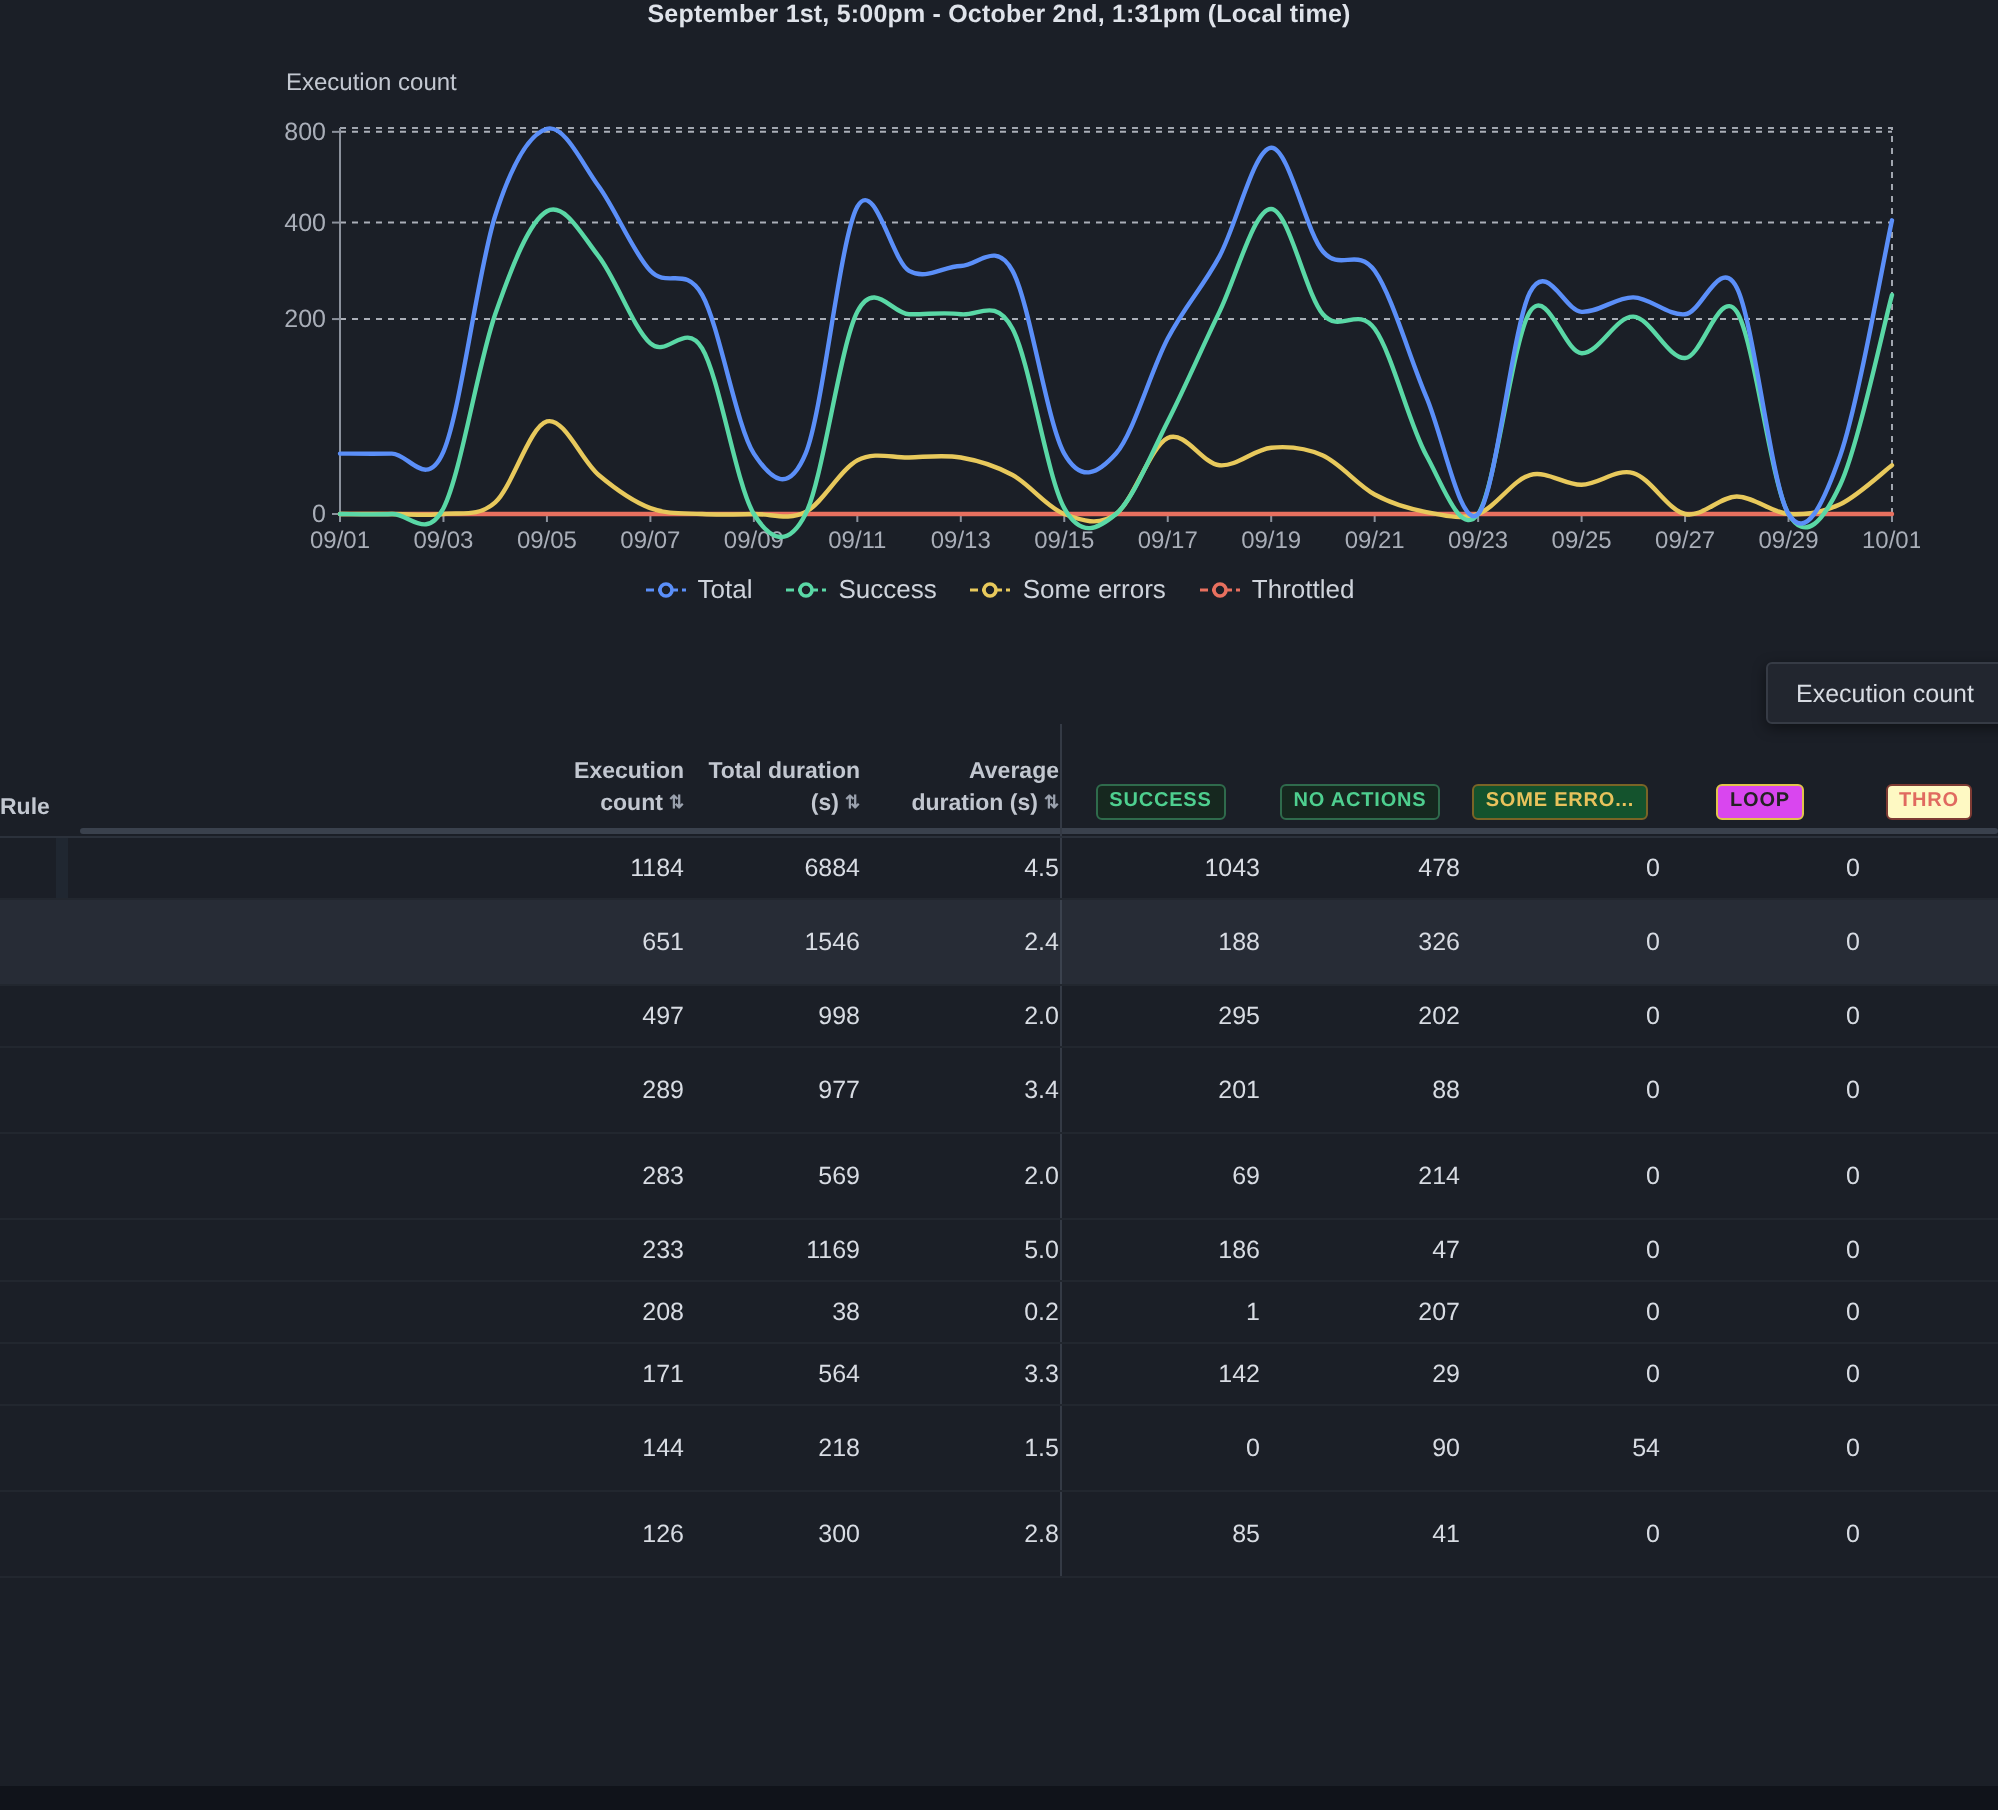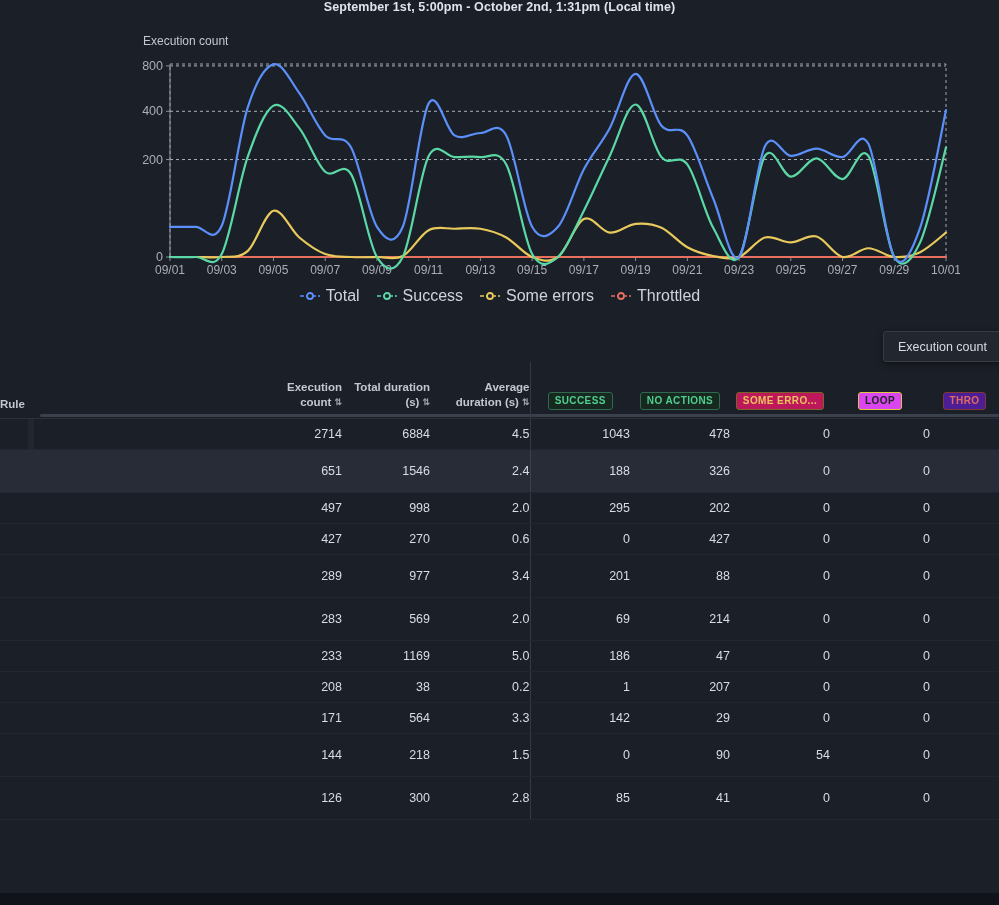--- a/index.html
+++ b/index.html
@@ -24,21 +24,21 @@
   .axis-title {
     position: absolute; left: 143px; top: 34px;
     font-size: 12px; color: #c3c8d1;
   }
   .chart-wrap { position: absolute; left: 140px; top: 50px; width: 820px; height: 235px; }
   .chart-svg { display:block; }
 
   .legend {
     position: absolute; left: 0; top: 287px; width: 999px;
     display: flex; justify-content: center; align-items: center; gap: 16px;
-    font-size: 16px; color: #cfd4dc;
+    font-size: 13px; color: #cfd4dc;
   }
   .legend-item { display:flex; align-items:center; gap:5px; cursor: pointer; }
   .legend-mark { width: 22px; height: 10px; display:block; }
 
   
   .float-box {
     position: absolute; left: 883px; top: 331px;
     width: 200px; height: 31px;
     background: #22262f; border: 1px solid #363b45; border-radius: 3px;
     display: flex; align-items: center; padding-left: 14px;
@@ -66,23 +66,23 @@
 
   .sort-ic { display:inline-block; font-size: 9px; margin-left:3px; color:#9aa1ad; vertical-align: 1px;}
 
   .badge {
     display: inline-block; border-radius: 3px;
     padding: 2px 6px 3px; font-size: 10px; font-weight: bold;
     letter-spacing: .4px; line-height: 11px; white-space: nowrap;
   }
   .badge.success  { color:#4ecf8f; background:#16281f; border:1px solid #2f6b4c; }
   .badge.noaction { color:#4ecf8f; background:#16281f; border:1px solid #2f6b4c; }
-  .badge.someerr  { color:#e8c25c; background:#be185d; border:1px solid #7a6426;text-align:right; }
+  .badge.someerr  { color:#e8c25c; background:#14532d; border:1px solid #7a6426;text-align:right; }
   .badge.loop     { color:#232323; background:#d946ef; border:1px solid #e0c44a; }
-  .badge.throttle { color:#e06a60; background:#4c1d95; border:1px solid #7d3a33; }
+  .badge.throttle { color:#e06a60; background:#fef9c3; border:1px solid #7d3a33; }
 
   tbody td {
     font-size: 12.5px; color: #d8dce3; text-align: right;
     padding-right: 18px; border-bottom: 1px solid #22272f;
   }
   tbody td.c-rule { text-align: left; padding-left: 40px; }
   tbody td.sep-left { border-left: 1px solid #343a45; }
   tbody tr.hover td { background: #272c36; }
   tbody tr.hover td.sep-left { border-left: 1px solid #3b424e; }
 
@@ -240,21 +240,21 @@
             <th class="sep-left c-badge sep-left"><span class="badge success">SUCCESS</span></th>
             <th class=" c-badge"><span class="badge noaction">NO ACTIONS</span></th>
             <th class=" c-badge"><span class="badge someerr">SOME ERRO...</span></th>
             <th class=" c-badge"><span class="badge loop">LOOP</span></th>
             <th class=" c-badge"><span class="badge throttle">THRO</span></th>
           </tr>
       </thead>
       <tbody id="tbody">
           <tr style="height: 31px;">
             <td class="c-rule"></td>
-            <td>2714</td>
+            <td>1184</td>
             <td>6884</td>
             <td>4.5</td>
             <td class="sep-left">1043</td>
             <td>478</td>
             <td>0</td>
             <td>0</td>
             <td></td>
           </tr>
           <tr class="hover" style="height: 43px;">
             <td class="c-rule"></td>
@@ -267,31 +267,20 @@
             <td>0</td>
             <td></td>
           </tr>
           <tr style="height: 31px; padding-left: 20px;">
             <td class="c-rule"></td>
             <td>497</td>
             <td>998</td>
             <td>2.0</td>
             <td class="sep-left">295</td>
             <td>202</td>
-            <td>0</td>
-            <td>0</td>
-            <td></td>
-          </tr>
-          <tr style="height: 31px;">
-            <td class="c-rule"></td>
-            <td>427</td>
-            <td>270</td>
-            <td>0.6</td>
-            <td class="sep-left">0</td>
-            <td>427</td>
             <td>0</td>
             <td>0</td>
             <td></td>
           </tr>
           <tr style="height: 43px;">
             <td class="c-rule"></td>
             <td>289</td>
             <td>977</td>
             <td>3.4</td>
             <td class="sep-left">201</td>

